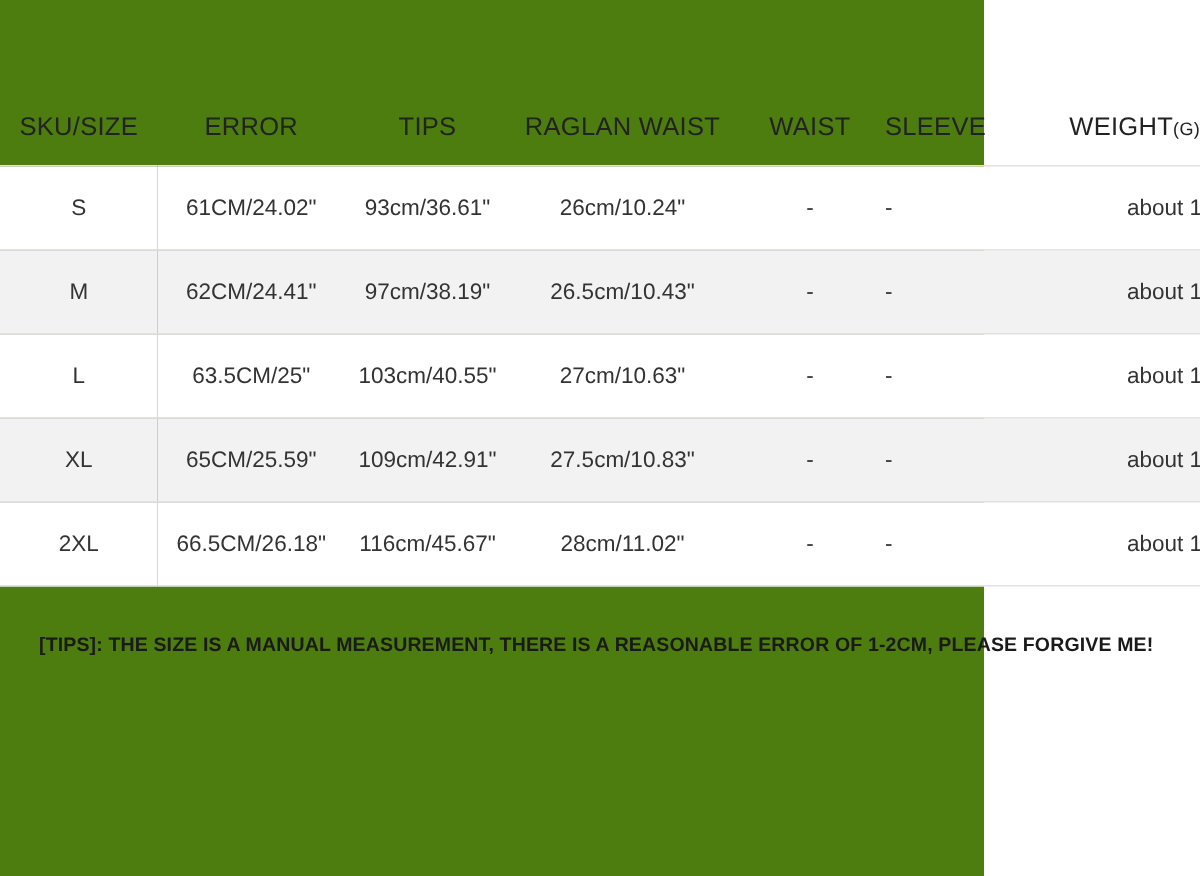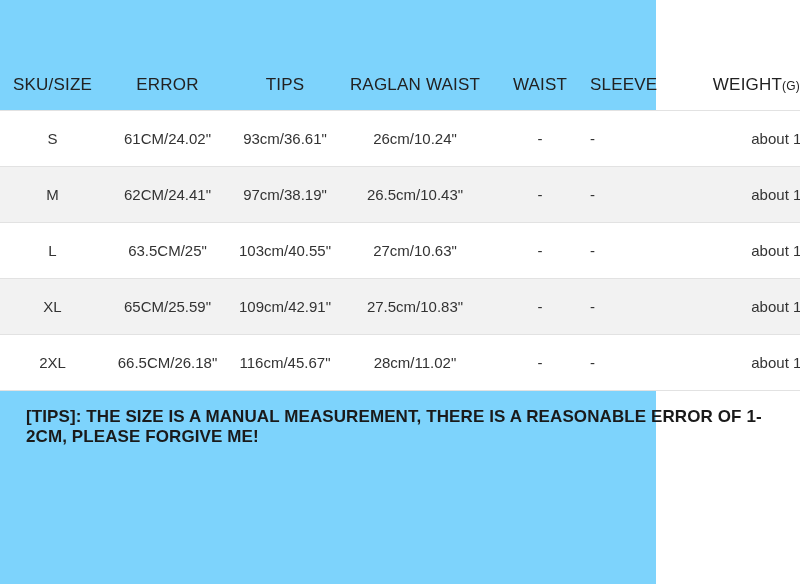--- a/index.html
+++ b/index.html
@@ -11,21 +11,21 @@
     height: 584px;
     background: #ffffff;
     font-family: "Liberation Sans", sans-serif;
     color: #222222;
     overflow: hidden;
   }
   .sheet {
     position: relative;
     width: 656px;
     height: 584px;
-    background: #7dd3fc;
+    background: #4d7c0f;
   }
   .size-table {
     position: absolute;
     top: 60px;
     left: 0;
     width: 800px;
     border-collapse: collapse;
     table-layout: fixed;
   }
   .size-table th,
@@ -64,23 +64,23 @@
   .col-rag   { width: 150px; text-align: center; }
   .col-waist { width: 100px; text-align: center; }
   .col-slv   { width: 100px; text-align: left; }
   .col-wt    { width: 110px; text-align: right; padding-right: 18px; }
 
   .size-table thead th.col-wt { text-align: right; padding-right: 18px; }
 
   .tips {
     position: absolute;
     left: 26px;
-    top: 407px;
+    top: 422px;
     width: 760px;
-    font-size: 17px;
+    font-size: 13px;
     font-weight: bold;
     color: #1a1a1a;
     letter-spacing: 0.1px;
   }
 </style>
 </head>
 <body>
 
 <div class="sheet">
 

